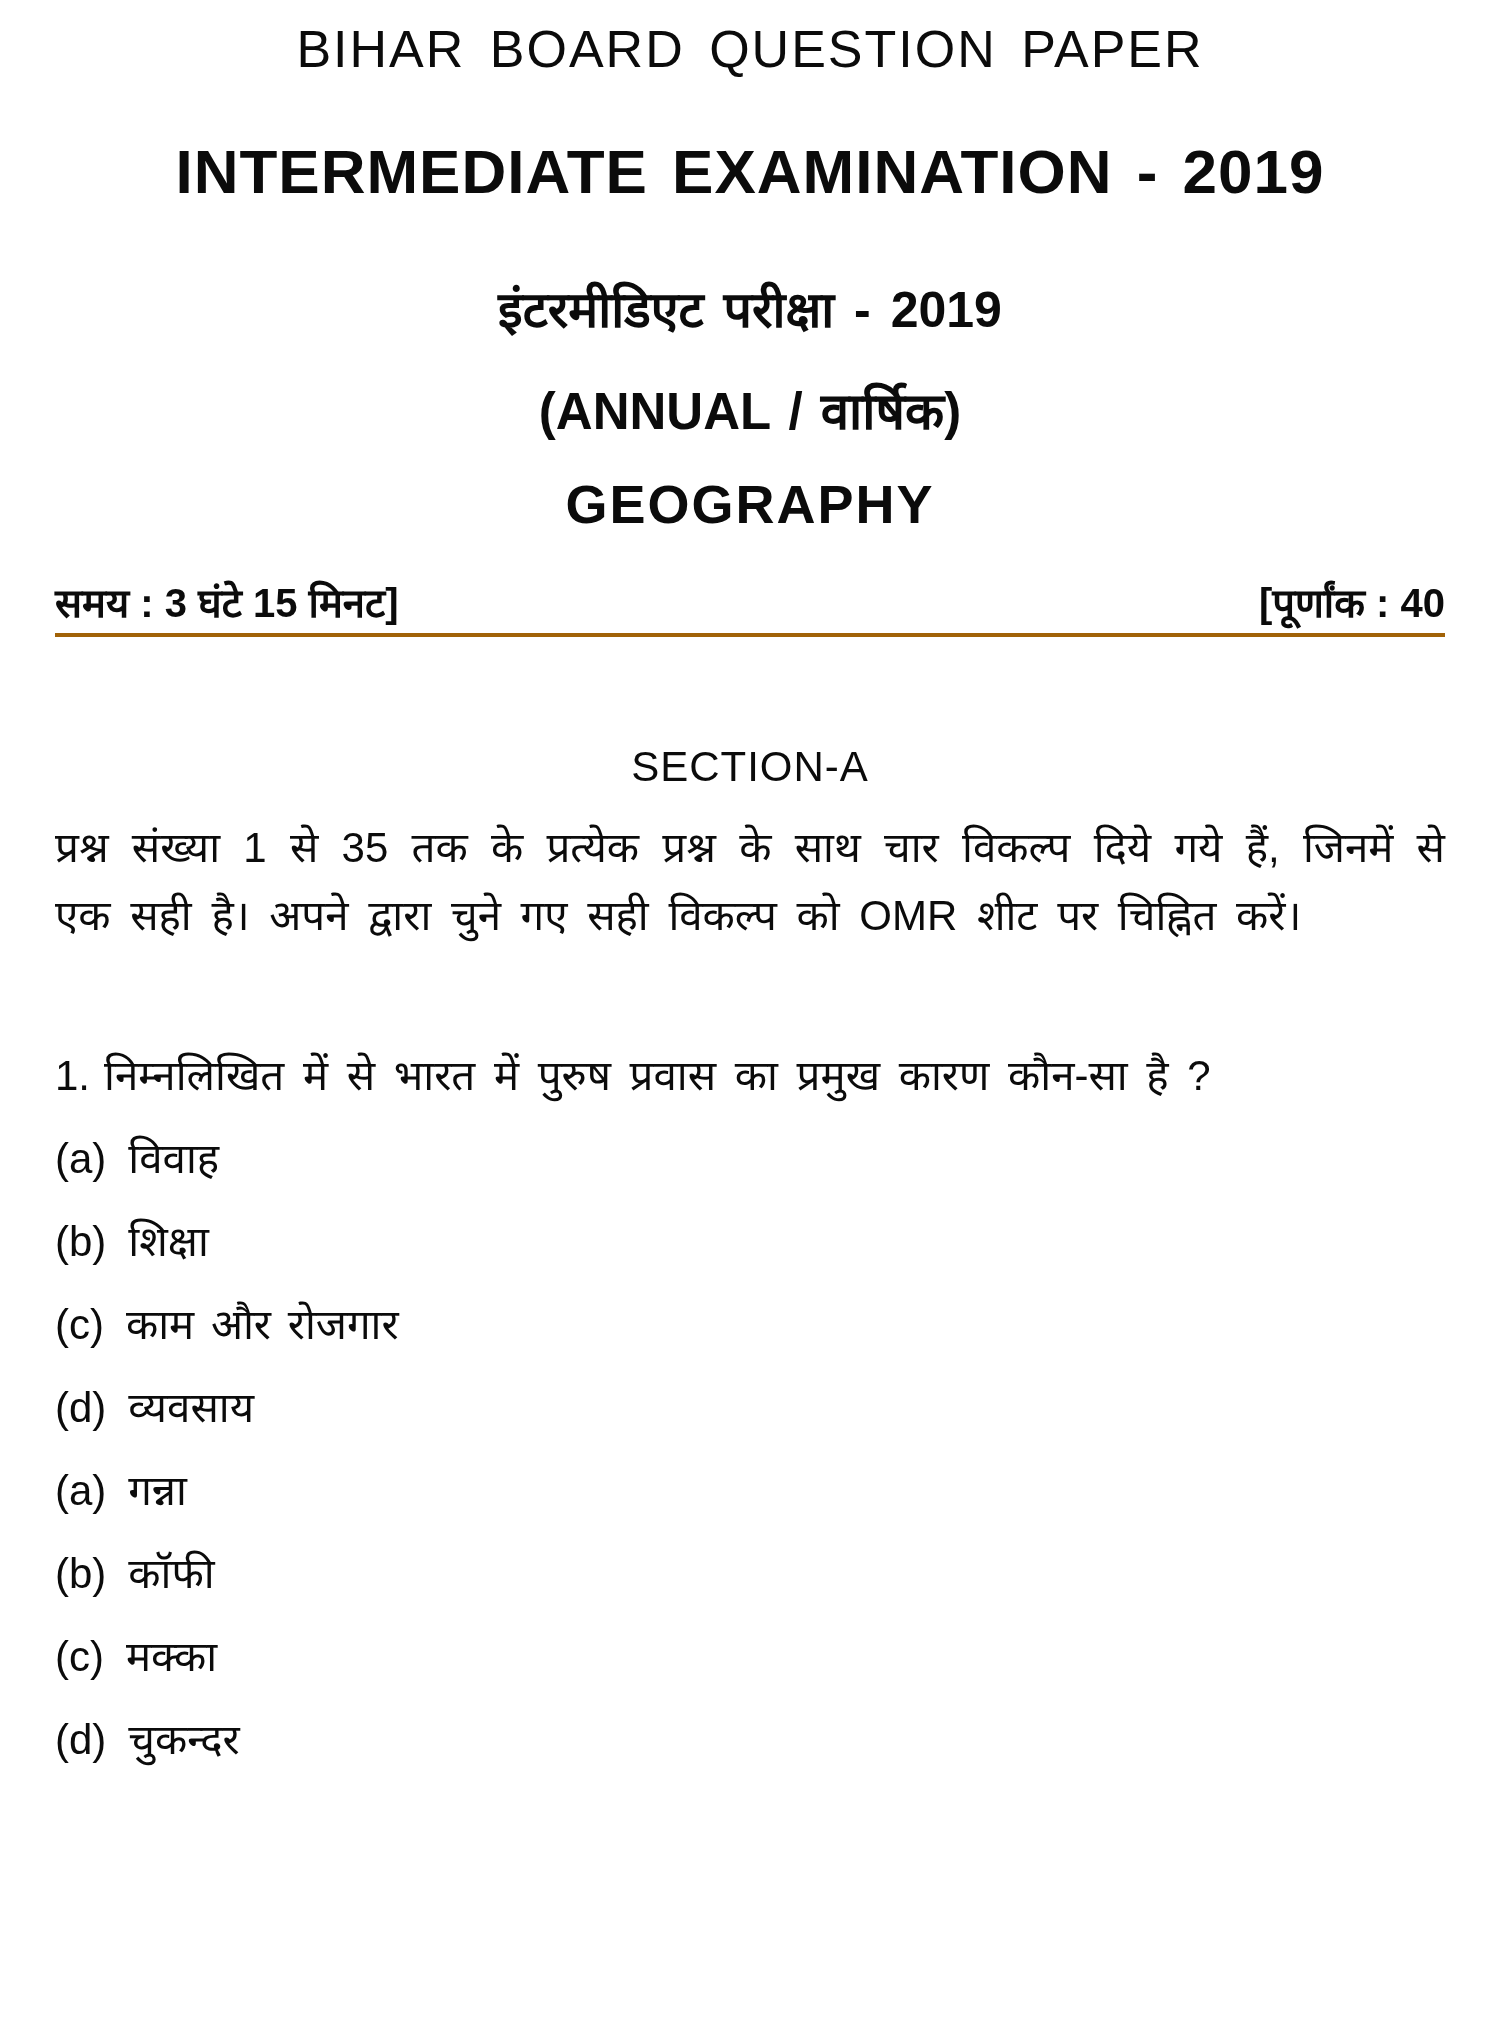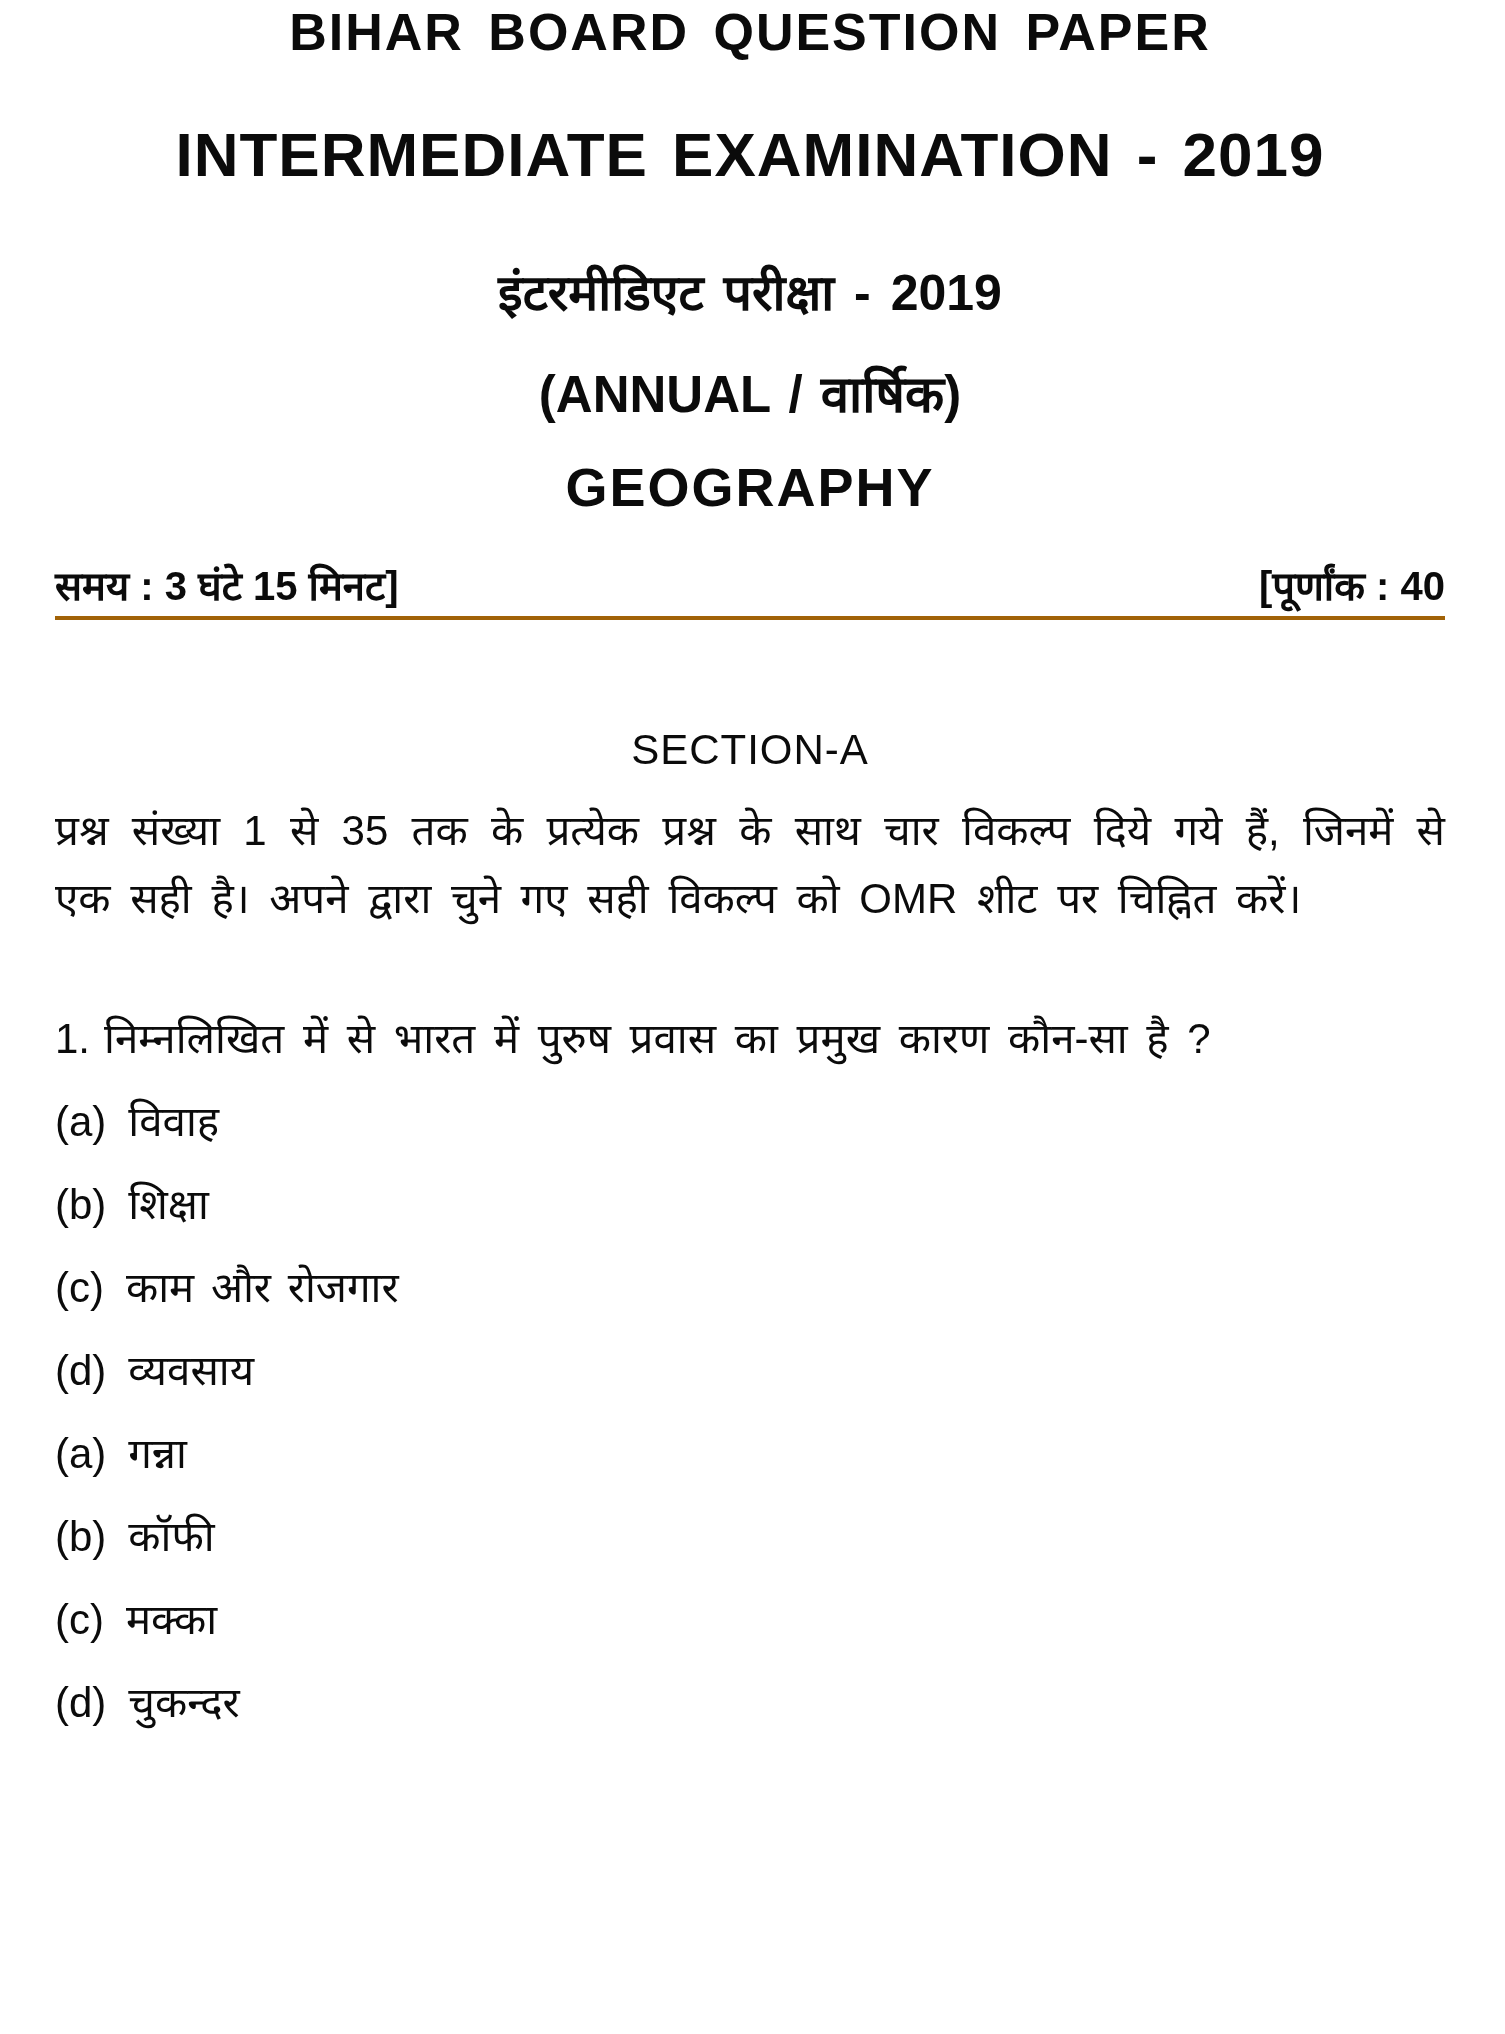--- a/index.html
+++ b/index.html
@@ -9,22 +9,22 @@
     margin:0 auto;
     background:#ffffff;
     color:#0b0b0b;
     font-family:"Liberation Sans","DejaVu Sans",sans-serif;
     box-sizing:border-box;
     padding:0 60px 0 55px;
     overflow:hidden;
   }
   .h-center { text-align:center; }
   .t-board {
-    font-weight:700; font-size:52px; line-height:60px;
-    letter-spacing:2px; word-spacing:8px; margin-top:2px;
+    font-weight:400; font-size:52px; line-height:60px;
+    letter-spacing:2px; word-spacing:8px; margin-top:19px;
   }
   .t-exam {
     font-weight:700; font-size:62px; line-height:74px;
     letter-spacing:1px; word-spacing:6px; margin-top:56px;
   }
   .t-exam-hi {
     font-weight:700; font-size:50px; line-height:78px;
     word-spacing:6px; margin-top:62px;
   }
   .t-annual {
@@ -48,21 +48,21 @@
   }
   .instructions {
     font-size:42px; line-height:68px; word-spacing:8px;
     margin-top:23px;
   }
   .instr-line1 { text-align:justify; text-align-last:justify; }
   .instr-line2 { text-align:left; }
   .q-text {
     font-size:42px; line-height:52px; word-spacing:7px;
   }
-  .q1 .q-text { margin-top:80px; }
+  .q1 .q-text { margin-top:100px; }
   .q2 .q-text { margin-top:103px; }
   .q-num { margin-right:14px; }
   .option {
     font-size:42px; line-height:52px; margin-top:31px;
     word-spacing:5px;
   }
   .opt-label { display:inline-block; margin-right:22px; }
 </style>
 </head>
 <body>

